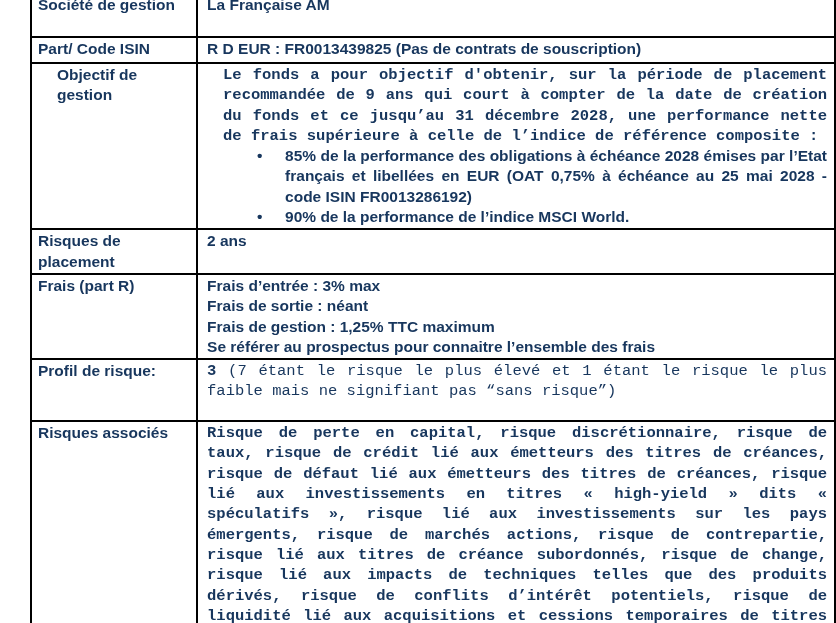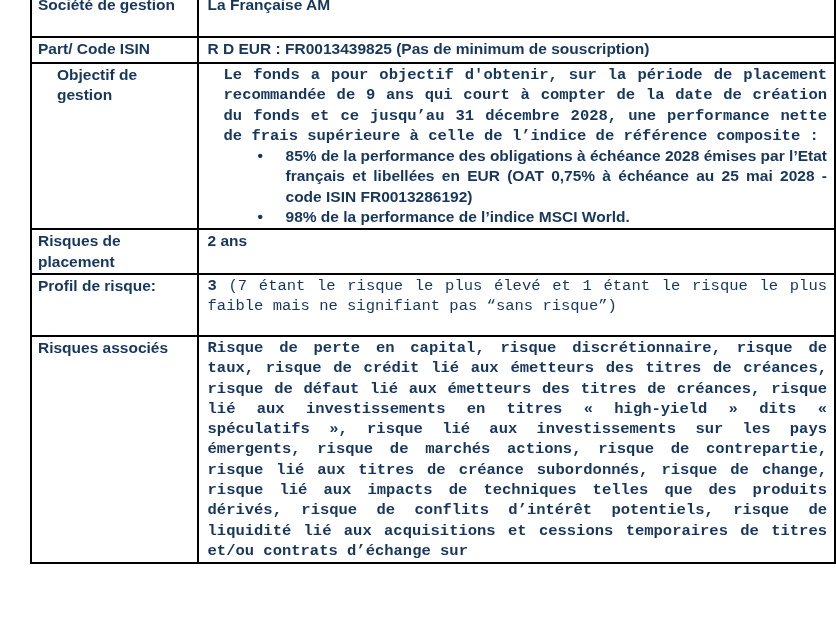--- a/index.html
+++ b/index.html
@@ -68,45 +68,54 @@
   <table class="fund-table">
 
     <tbody>
         <tr class="row-societe">
       <td class="label-cell">Société de gestion</td>
       <td class="value-cell">La Française AM</td>
     </tr>
 
     <tr class="row-isin">
       <td class="label-cell">Part/ Code ISIN</td>
-      <td class="value-cell">R D EUR : FR0013439825 (Pas de minimum de souscription)</td>
+      <td class="value-cell">R D EUR : FR0013439825 (Pas de contrats de souscription)</td>
     </tr>
 
     <tr class="row-objectif">
       <td class="label-cell">Objectif de gestion</td>
       <td class="value-cell">
         <div class="justify">Le fonds a pour objectif d'obtenir, sur la période de placement recommandée de 9 ans qui court à compter de la date de création du fonds et ce jusqu’au 31 décembre 2028, une performance nette de frais supérieure à celle de l’indice de référence composite :</div>
         <ul class="bullet-list">
           <li>
             <span class="bullet-dot">•</span>
             <span>85% de la performance des obligations à échéance 2028 émises par l’Etat français et libellées en EUR (OAT 0,75% à échéance au 25 mai 2028 - code ISIN FR0013286192)</span>
           </li>
           <li>
             <span class="bullet-dot">•</span>
-            <span>98% de la performance de l’indice MSCI World.</span>
+            <span>90% de la performance de l’indice MSCI World.</span>
           </li>
         </ul>
       </td>
     </tr>
 
     <tr class="row-horizon">
       <td class="label-cell">Risques de placement</td>
       <td class="value-cell">2 ans</td>
     </tr>
 
+    <tr class="row-frais">
+      <td class="label-cell">Frais (part R)</td>
+      <td class="value-cell">
+        <div class="frais-line">Frais d’entrée : 3% max</div>
+        <div class="frais-line">Frais de sortie : néant</div>
+        <div class="frais-line">Frais de gestion : 1,25% TTC maximum</div>
+        <div class="frais-line">Se référer au prospectus pour connaitre l’ensemble des frais</div>
+      </td>
+    </tr>
 
     <tr class="row-profil">
       <td class="label-cell">Profil de risque:</td>
       <td class="value-cell justify">
         <span>3</span><span class="regular"> (7 étant le risque le plus élevé et 1 étant le risque le plus faible mais ne signifiant pas “sans risque”)</span>
       </td>
     </tr>
 
     <tr class="row-risques">
       <td class="label-cell">Risques associés</td>

